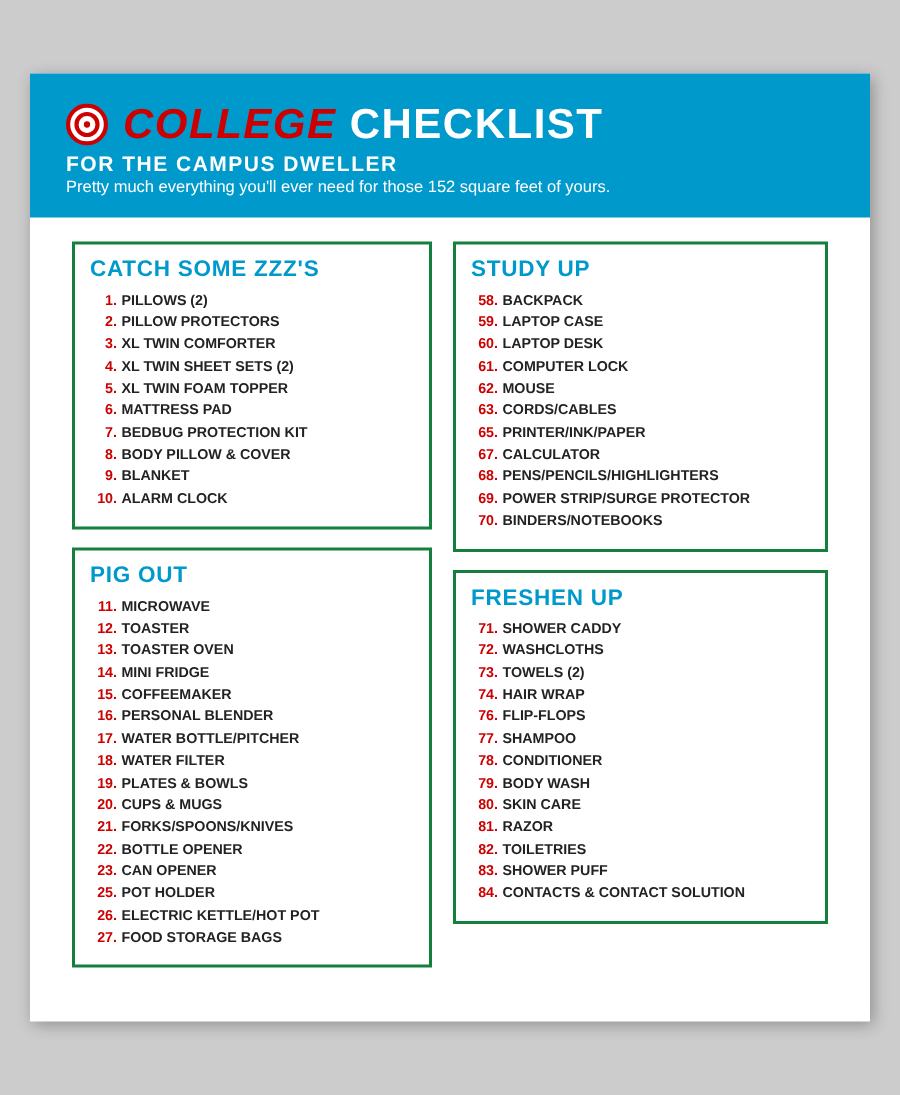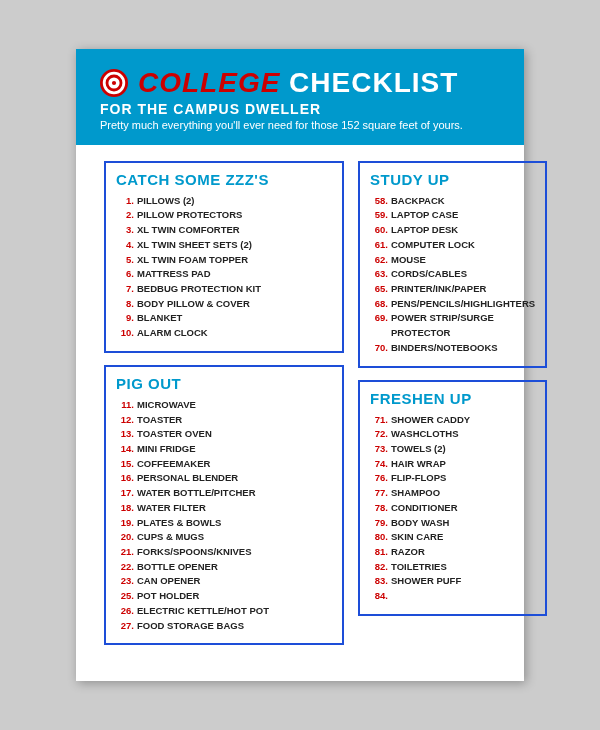--- a/index.html
+++ b/index.html
@@ -5,21 +5,21 @@
     * { margin: 0; padding: 0; box-sizing: border-box; }
     body {
       background: #ccc;
       display: flex;
       justify-content: center;
       align-items: center;
       min-height: 100vh;
       font-family: Arial, Helvetica, sans-serif;
     }
     .page {
-      width: 448px;
+      width: 560px;
       background: white;
       padding: 28px 28px 24px 28px;
       box-shadow: 2px 2px 10px rgba(0,0,0,0.3);
     }
     .header {
       background: #0099cc;
       margin: -28px -28px 0 -28px;
       padding: 18px 24px 14px 24px;
     }
     .header-title-row {
@@ -63,21 +63,21 @@
       gap: 14px;
       margin-top: 16px;
     }
     .col-left {
       flex: 0 0 240px;
     }
     .col-right {
       flex: 1;
     }
     .section {
-      border: 2px solid #1d4ed8;
+      border: 2px solid #15803d;
       margin-bottom: 12px;
       padding: 8px 10px 10px 10px;
     }
     .section-title {
       font-size: 15px;
       font-weight: 900;
       color: #0099cc;
       text-transform: uppercase;
       margin-bottom: 6px;
       letter-spacing: 0.5px;
@@ -272,20 +272,24 @@
             </li>
             <li>
               <span class="num">63.</span>
               <span class="item-text">CORDS/CABLES</span>
             </li>
             <li>
               <span class="num">65.</span>
               <span class="item-text">PRINTER/INK/PAPER</span>
             </li>
             <li>
+              <span class="num">67.</span>
+              <span class="item-text">CALCULATOR</span>
+            </li>
+            <li>
               <span class="num">68.</span>
               <span class="item-text">PENS/PENCILS/HIGHLIGHTERS</span>
             </li>
             <li>
               <span class="num">69.</span>
               <span class="item-text">POWER STRIP/SURGE PROTECTOR</span>
             </li>
             <li>
               <span class="num">70.</span>
               <span class="item-text">BINDERS/NOTEBOOKS</span>
@@ -339,18 +343,19 @@
             <li>
               <span class="num">82.</span>
               <span class="item-text">TOILETRIES</span>
             </li>
             <li>
               <span class="num">83.</span>
               <span class="item-text">SHOWER PUFF</span>
             </li>
             <li>
               <span class="num">84.</span>
+              <span class="item-text">CONTACTS &amp; CONTACT SOLUTION</span>
             </li>
           </ul>
       </div>
     </div>
   </div>
 </div>
 
 </body></html>

